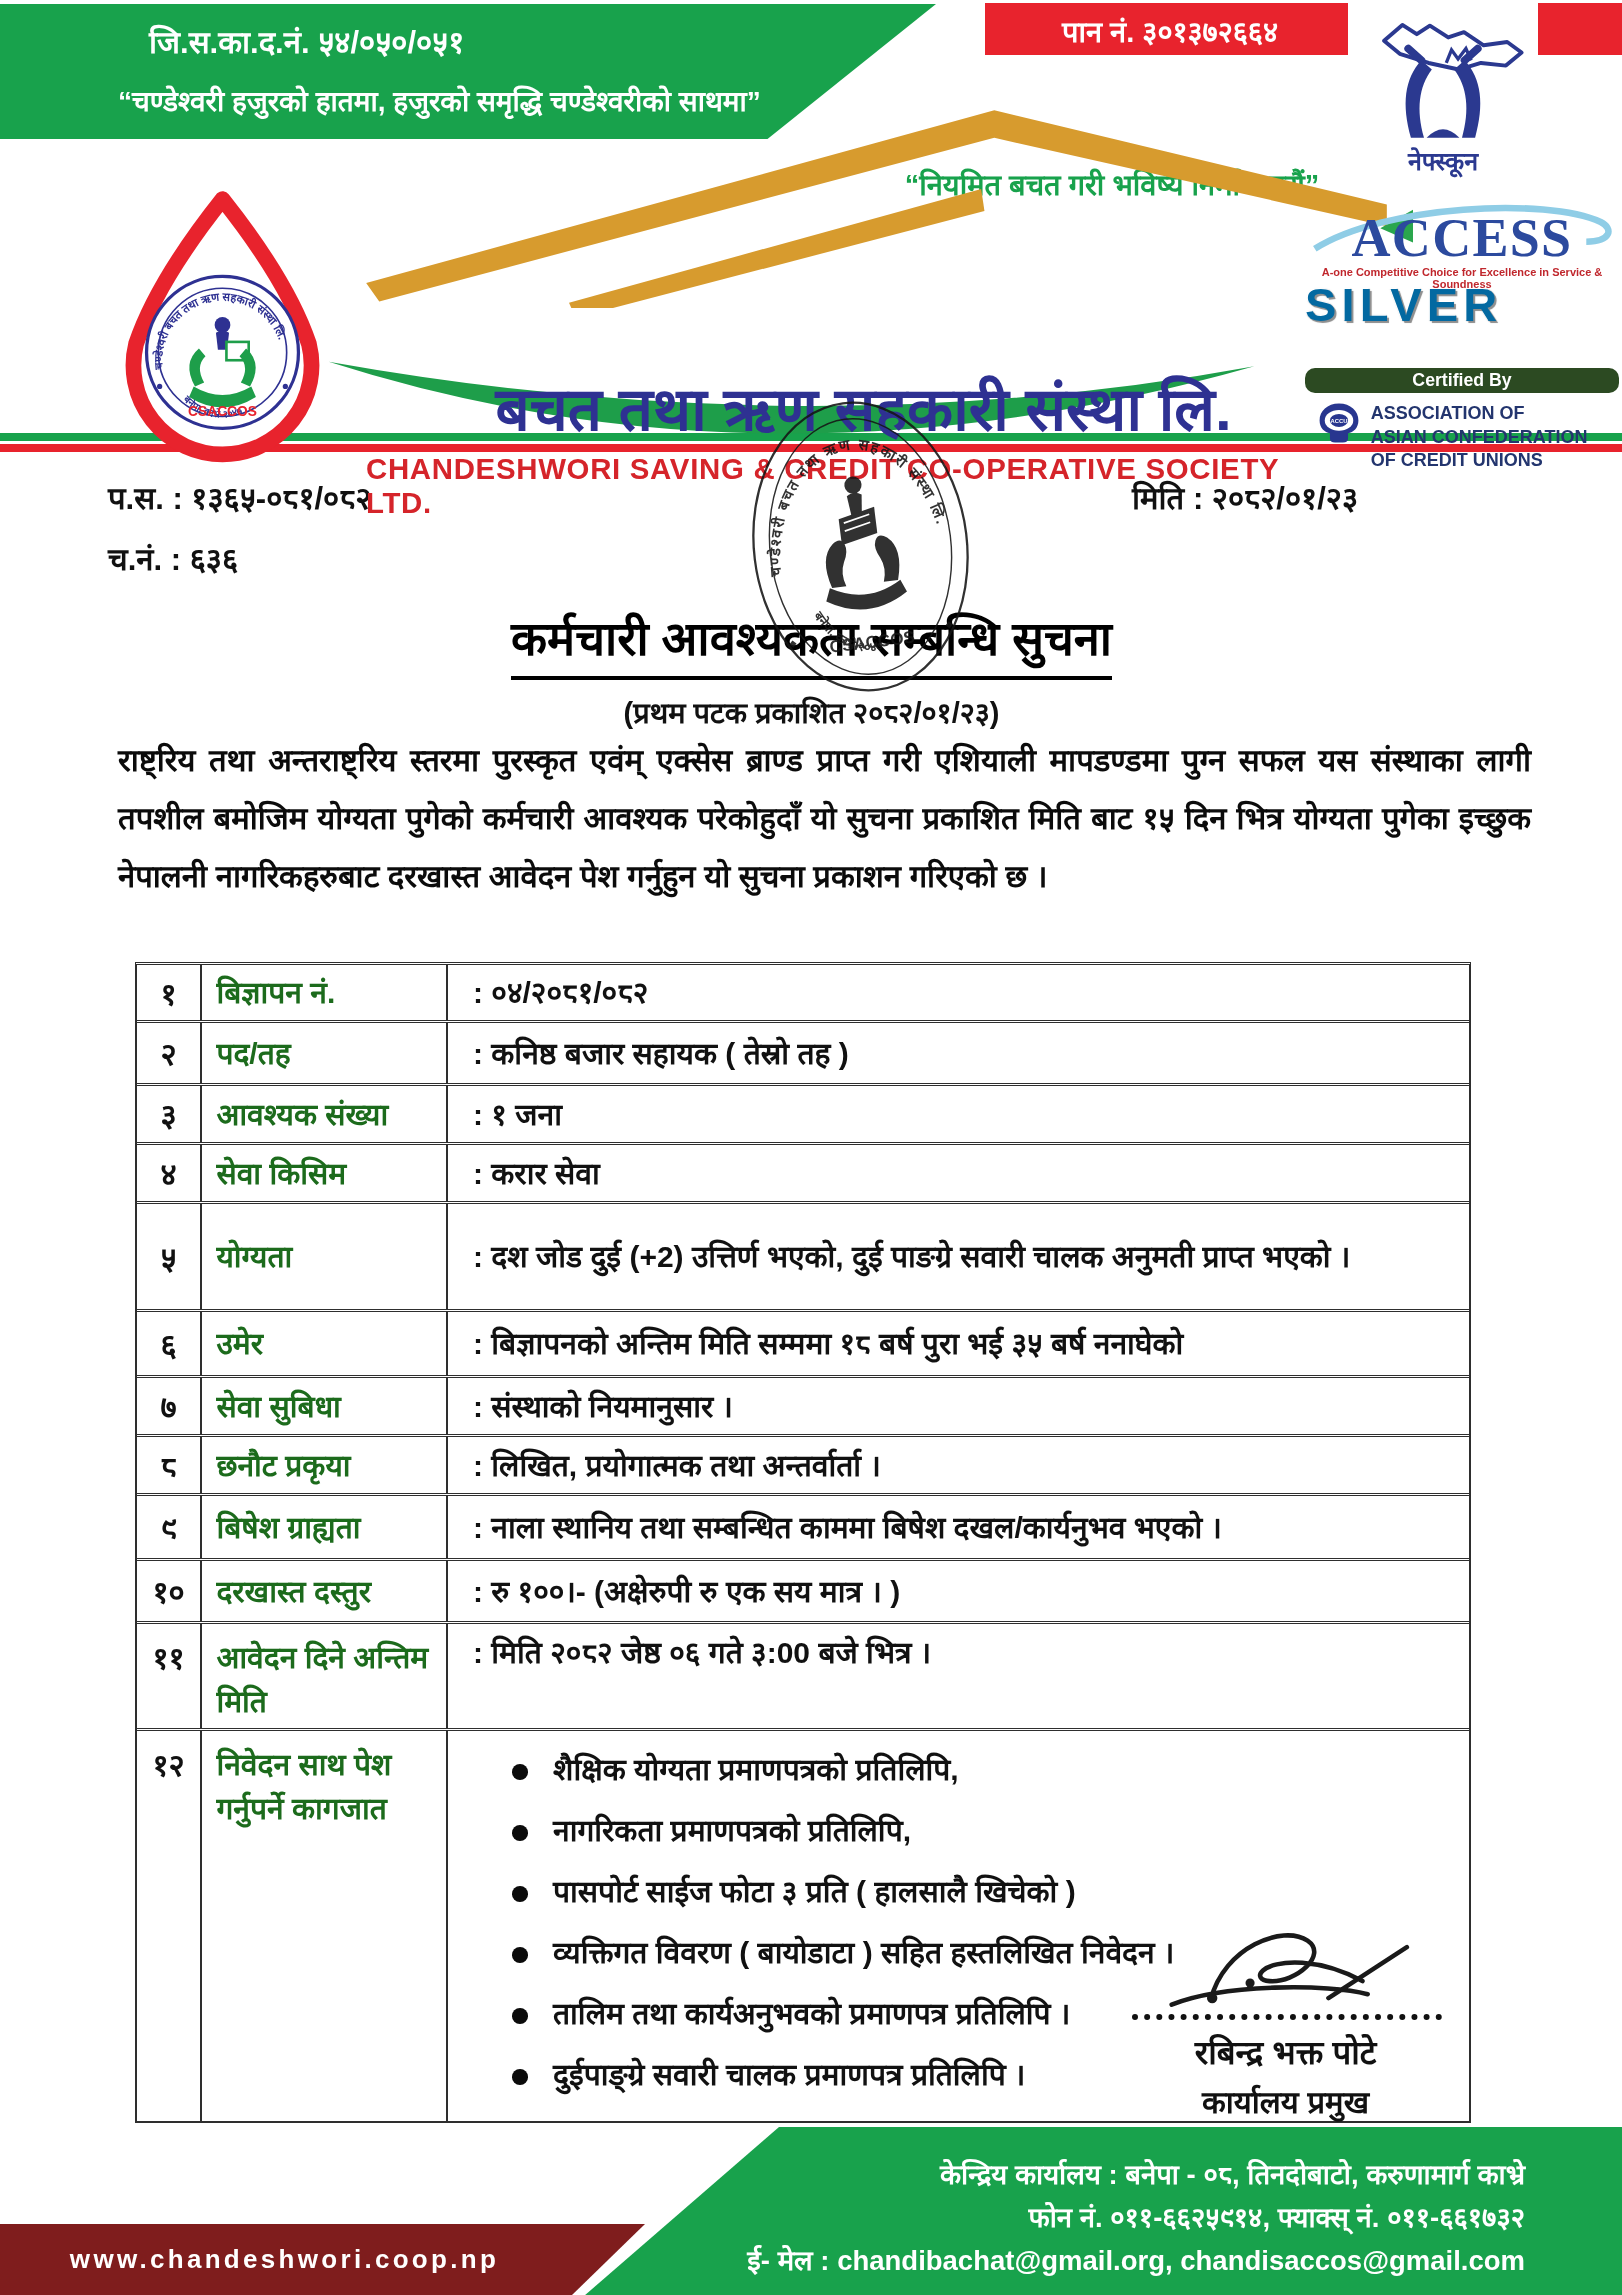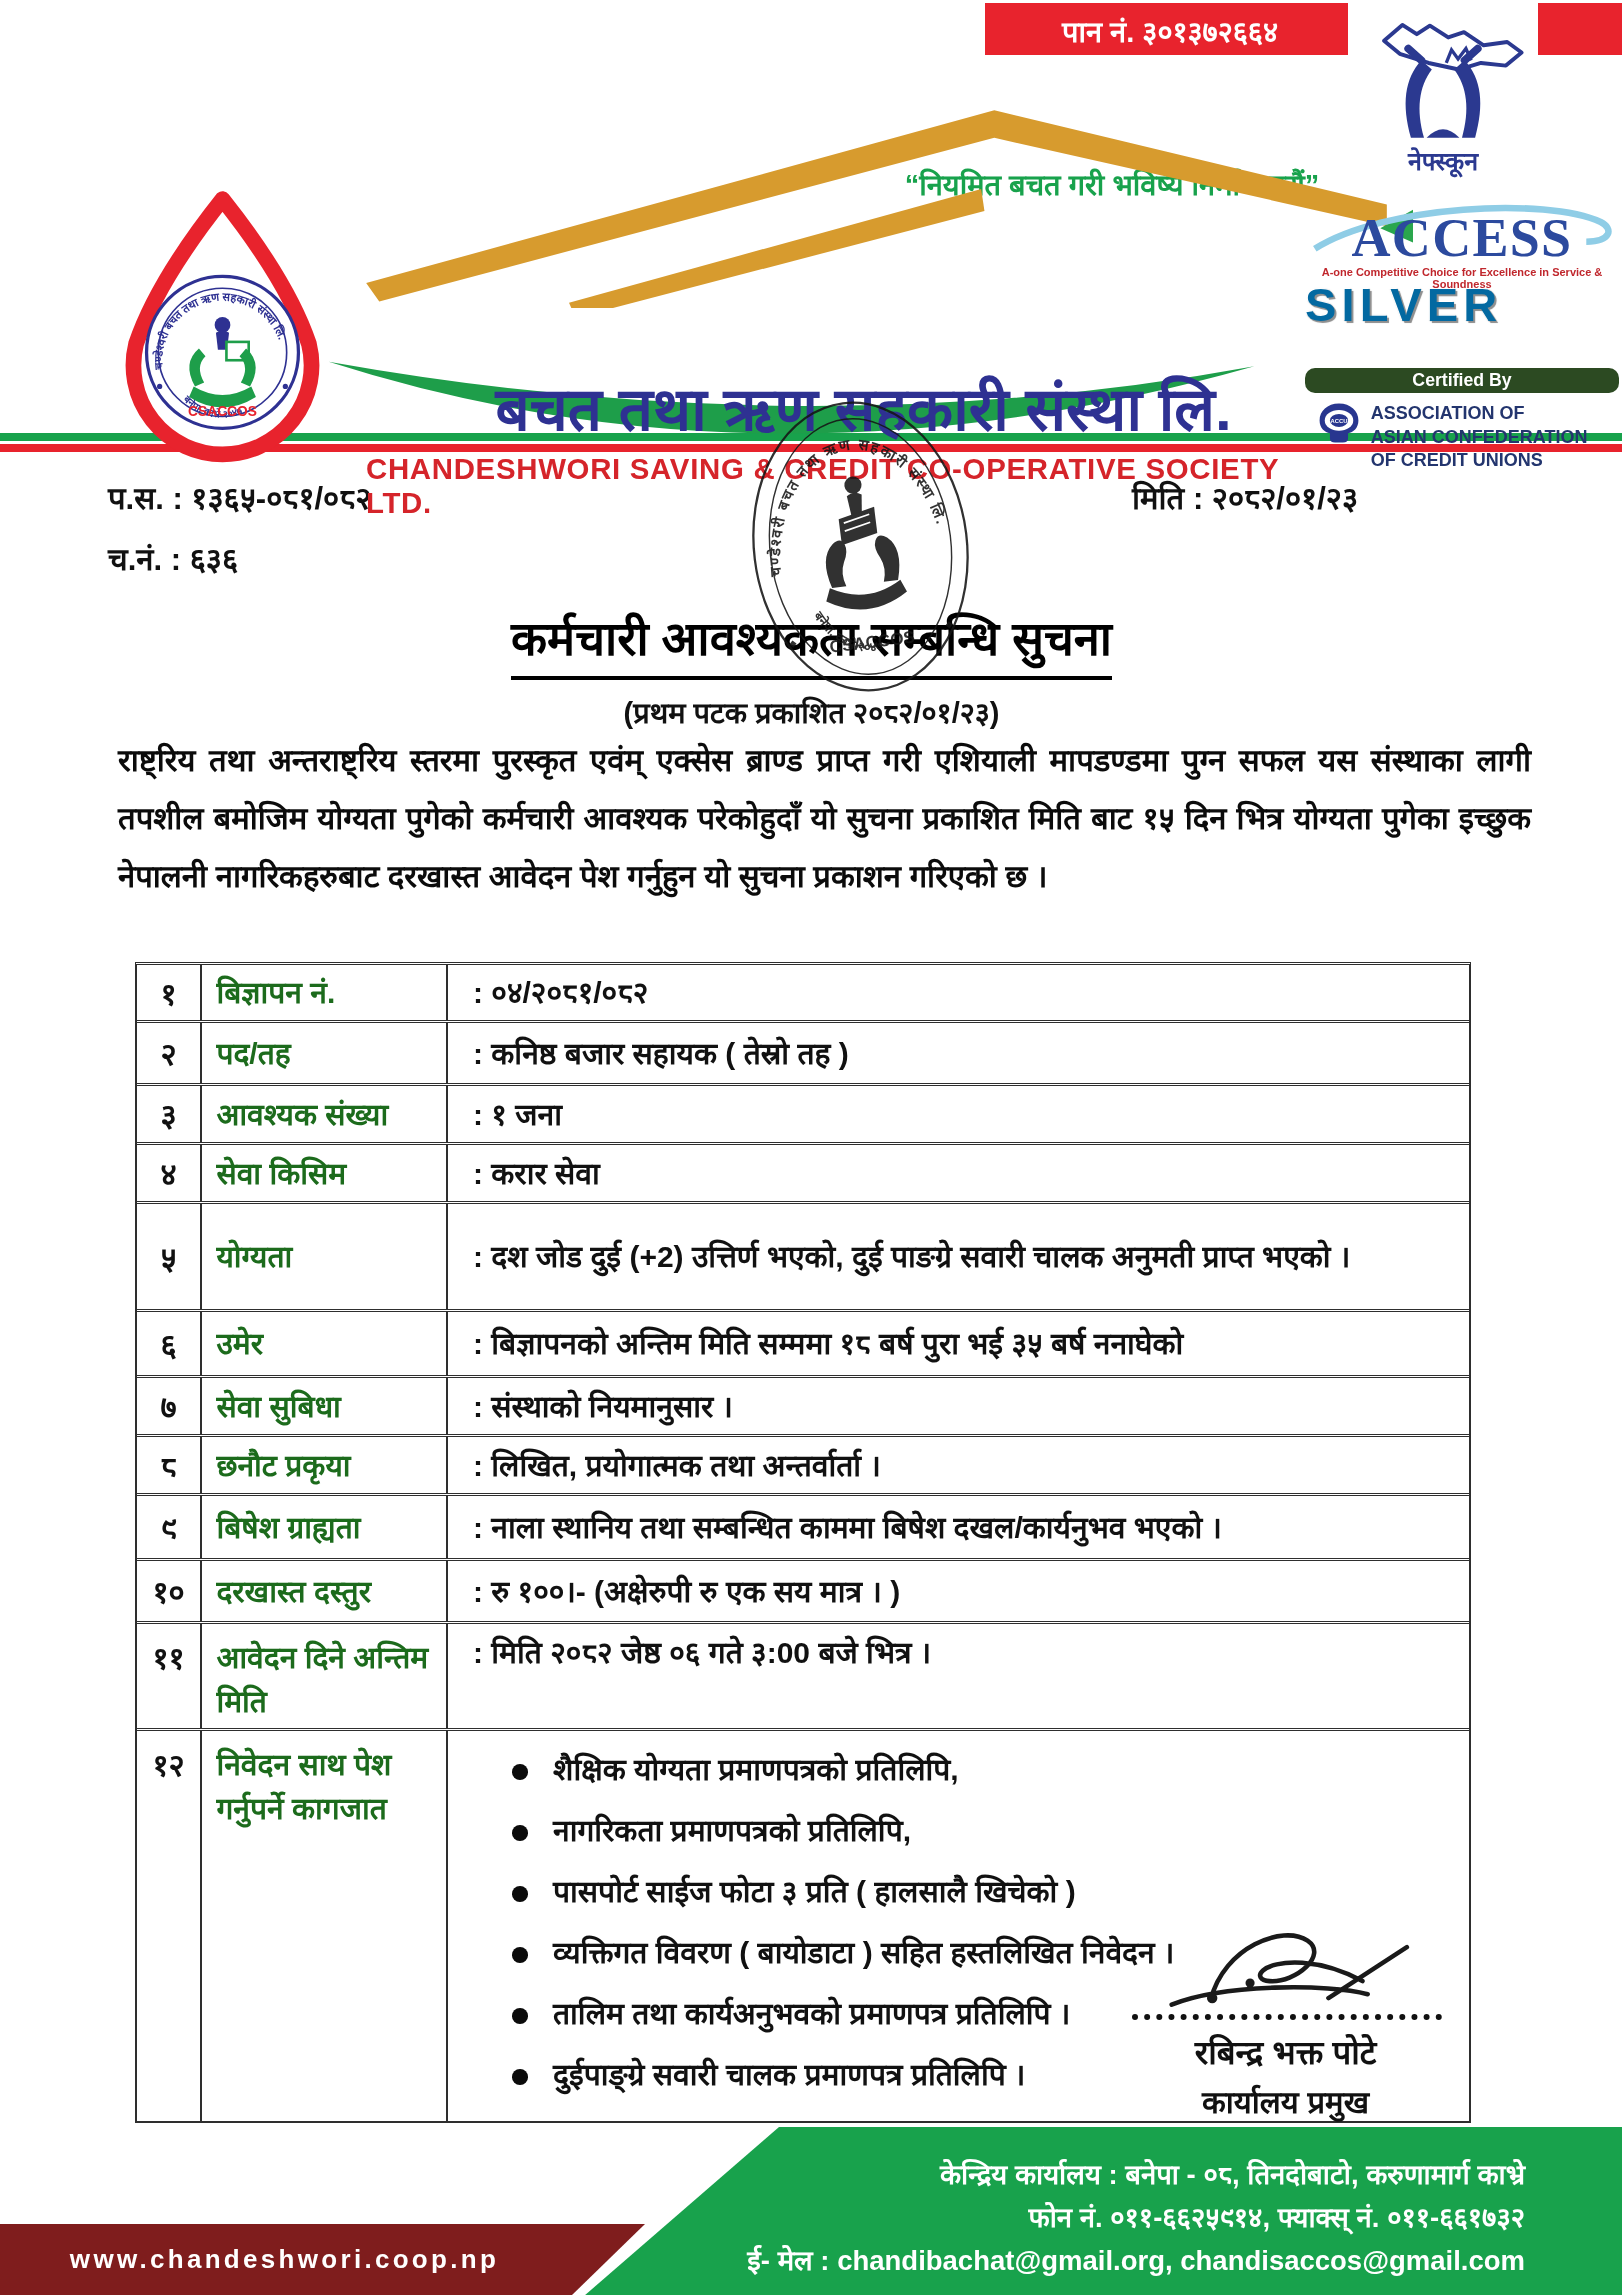--- a/index.html
+++ b/index.html
@@ -105,20 +105,24 @@
   .foot-red{left:0;top:2224px;width:645px;height:72px;background:#7f1d1d;
             clip-path:polygon(0 0,645px 0,571px 72px,0 72px);}
   .foot-red .web{position:absolute;left:62px;top:19.6px;width:445px;text-align:center;color:#fff;
             font-size:26px;font-weight:bold;letter-spacing:3.3px;}
 </style>
 </head>
 <body>
 
 <div class="page">
 
+  <div class="abs band-left">
+    <div class="reg">जि.स.का.द.नं. ५४/०५०/०५१</div>
+    <div class="slogan">“चण्डेश्वरी हजुरको हातमा, हजुरको समृद्धि चण्डेश्वरीको साथमा”</div>
+  </div>
   <div class="abs band-right">
     <div class="pan">पान नं. ३०१३७२६६४</div>
   </div>
   <div class="abs slogan-right">“नियमित बचत गरी भविष्य निर्माण गरौं”</div>
 
   <div class="abs nefscun-box">
     <svg width="190" height="141" viewBox="0 0 290 215">
       <path d="M55 62 l28 -24 22 14 20 -13 28 18 24 -8 30 20 36 -5 22 16 -24 20 -38 -4 -34 10 -46 -10 -44 -14 z" fill="none" stroke="#2B3990" stroke-width="6" stroke-linejoin="round"></path>
       <path d="M150 96 l8 -20 10 14 12 -16 8 18" fill="none" stroke="#2B3990" stroke-width="5"></path>
       <path d="M96 210 C82 160 86 120 112 92 l16 14 C108 132 104 168 116 210 Z" fill="#2B3990"></path>

